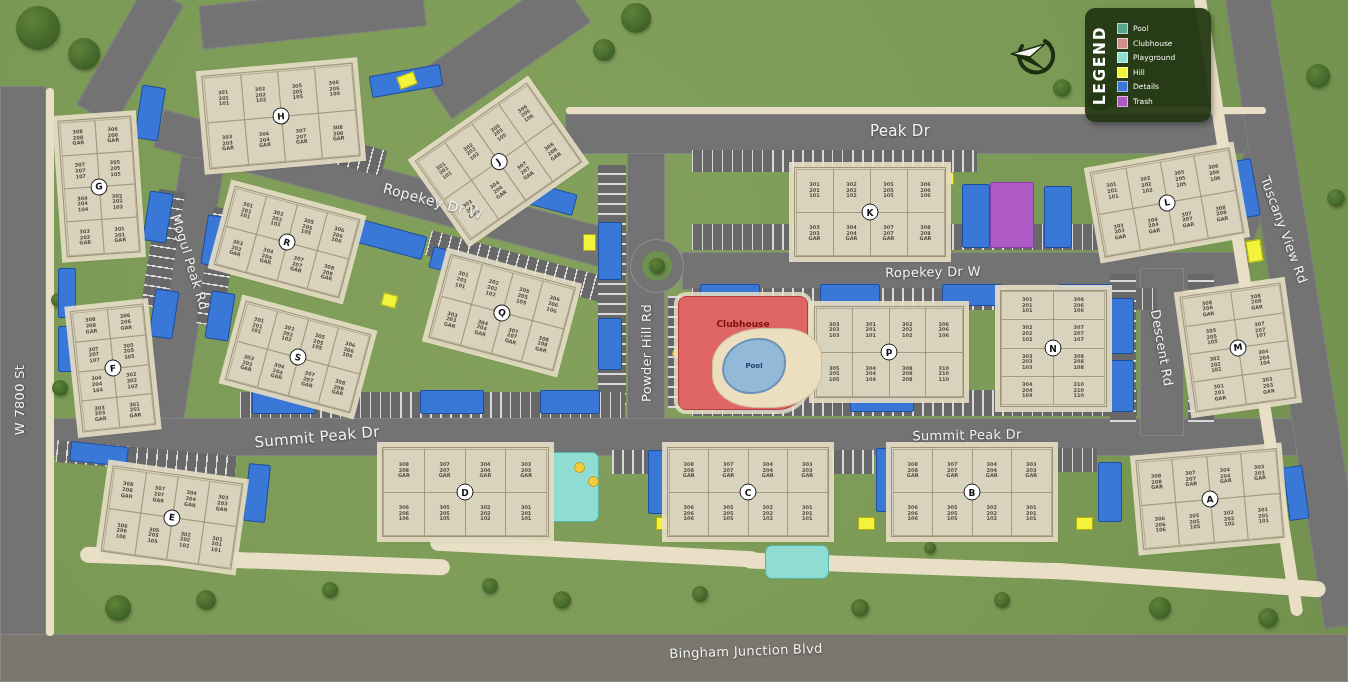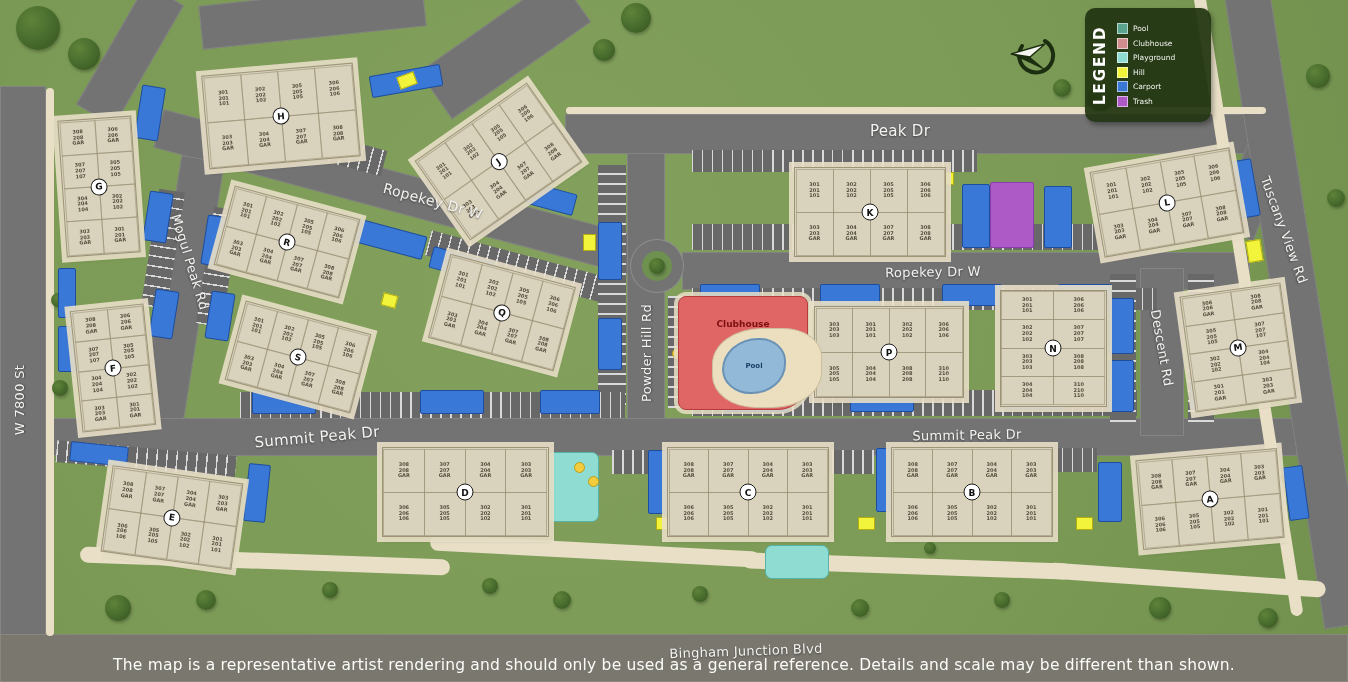--- a/index.html
+++ b/index.html
@@ -131,38 +131,37 @@
         <div class="lrow">
           <span class="swatch" style="background: rgb(143, 220, 210);"></span>
           <span class="llabel">Playground</span>
         </div>
         <div class="lrow">
           <span class="swatch" style="background: rgb(242, 244, 60);"></span>
           <span class="llabel">Hill</span>
         </div>
         <div class="lrow">
           <span class="swatch" style="background: rgb(58, 120, 216);"></span>
-          <span class="llabel">Carport</span>
+          <span class="llabel">Details</span>
         </div>
         <div class="lrow">
           <span class="swatch" style="background: rgb(173, 90, 198);"></span>
           <span class="llabel">Trash</span>
         </div>
       </div>
   </div>
 
   <div class="compass">
     <svg width="56" height="56" viewBox="0 0 56 56">
       <path d="M40 13 A17 17 0 1 1 17 18" fill="none" stroke="#1c2e10" stroke-width="4" stroke-linecap="round"></path>
       <polygon points="6,26 40,16 25,29" fill="#f5f5f0" stroke="#1c2e10" stroke-width="1.5"></polygon>
       <polygon points="6,26 25,29 42,43" fill="#1c2e10"></polygon>
     </svg>
   </div>
 
-  <div class="disclaimer">The map is a representative artist rendering and should only be used as a general reference. Details and scale may be different than shown.</div>
 
 <div class="tree" style="left: 16px; top: 6px; width: 44px; height: 44px;"></div>
     <div class="tree" style="left: 68px; top: 38px; width: 32px; height: 32px;"></div>
     <div class="tree" style="left: 621px; top: 3px; width: 30px; height: 30px;"></div>
     <div class="tree" style="left: 593px; top: 39px; width: 22px; height: 22px;"></div>
     <div class="tree" style="left: 1087px; top: 85px; width: 26px; height: 26px;"></div>
     <div class="tree" style="left: 1053px; top: 79px; width: 18px; height: 18px;"></div>
     <div class="tree" style="left: 105px; top: 595px; width: 26px; height: 26px;"></div>
     <div class="tree" style="left: 196px; top: 590px; width: 20px; height: 20px;"></div>
     <div class="tree" style="left: 322px; top: 582px; width: 16px; height: 16px;"></div>

